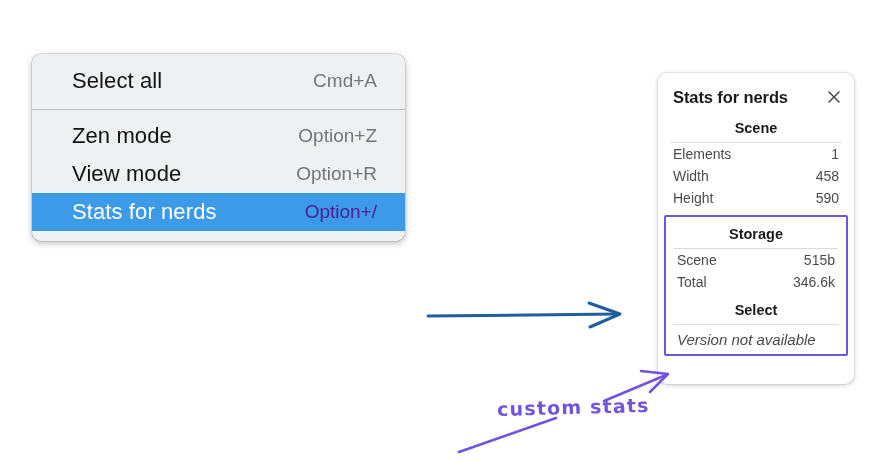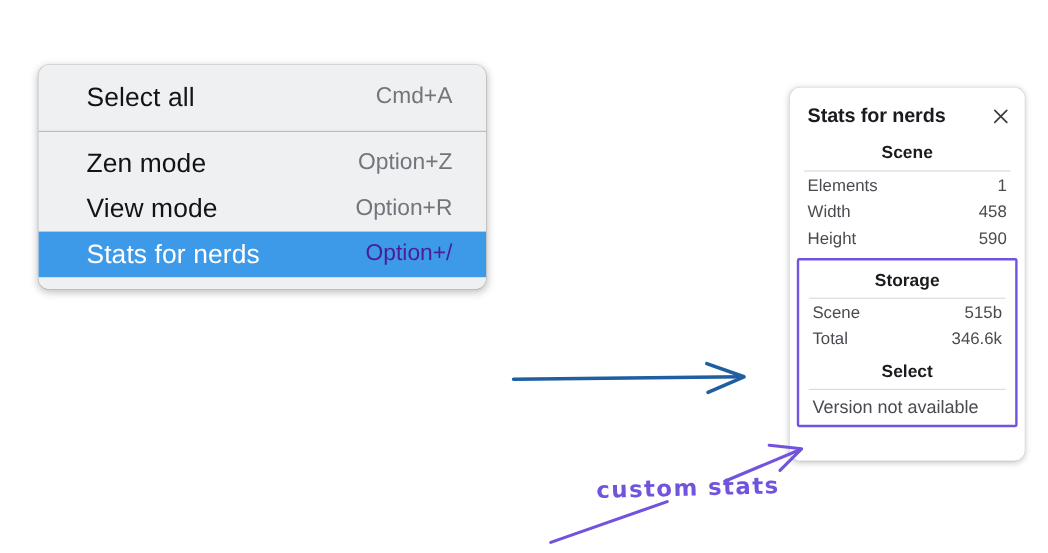--- a/index.html
+++ b/index.html
@@ -135,20 +135,21 @@
     margin: 6px 6px 16px 6px;
     padding-bottom: 4px;
   }
   .highlight-box .rule { margin: 0 8px; }
   .highlight-box .stat-row { padding-left: 11px; padding-right: 11px; }
   .version-line {
     font-size: 15px;
     color: #4a4a50;
     padding: 6px 11px 2px 11px;
     white-space: nowrap;
+    font-style: italic;
   }
 
   
   .anno-layer {
     position: absolute;
     left: 0; top: 0;
     width: 873px; height: 461px;
     pointer-events: none;
   }
   .handwriting {

